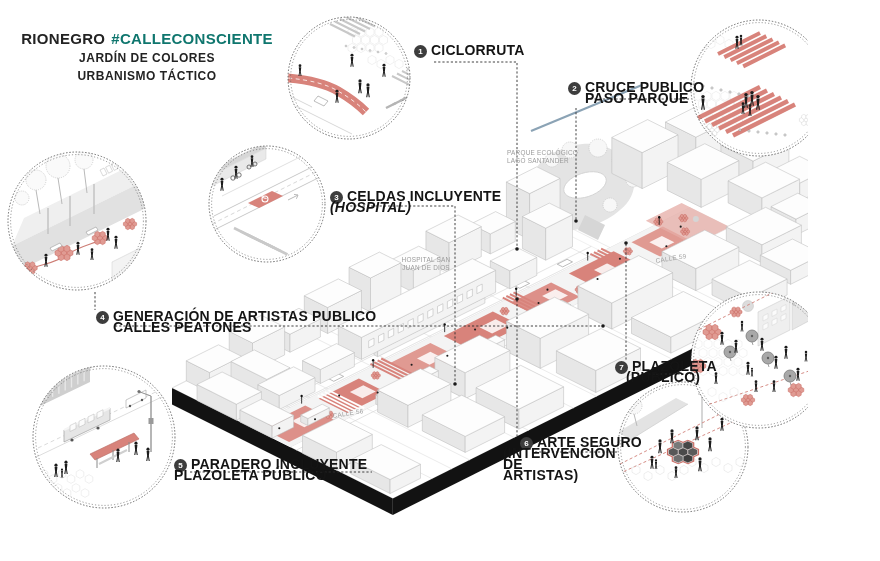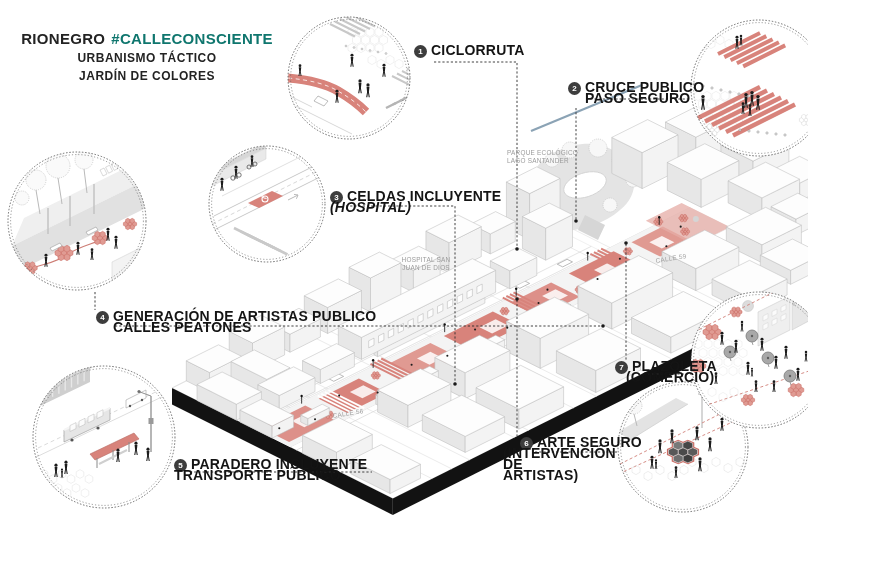--- a/index.html
+++ b/index.html
@@ -1030,34 +1030,34 @@
       </g>
       <circle cx="759" cy="360" r="68" fill="none" stroke="#4a4a4a" stroke-width="0.8" stroke-dasharray="1.5 1.7"></circle>
       <circle cx="759" cy="360" r="65.4" fill="none" stroke="#555" stroke-width="0.6" stroke-dasharray="1.2 2"></circle>
     </svg>
 
   <div class="abs title">
     <div class="t1">
       <span>RIONEGRO</span>
       <span class="hash">#CALLECONSCIENTE</span>
     </div>
+    <div class="t2">JARDÍN DE COLORES</div>
     <div class="t2">URBANISMO TÁCTICO</div>
-    <div class="t2">JARDÍN DE COLORES</div>
   </div>
 
   <div class="abs callout" style="left:414px;top:45px;">
     <span class="badge">1</span>
     <span class="ctext"><span class="l1">CICLORRUTA</span></span>
   </div>
 
   <div class="abs callout" style="left:568px;top:82px;">
     <span class="badge">2</span>
     <span class="ctext">
       <div class="l1">CRUCE PUBLICO</div>
-      <div class="l2">PASO SEGURO</div>
+      <div class="l2">PASO PARQUE</div>
     </span>
   </div>
 
   <div class="abs callout" style="left:330px;top:191px;">
     <span class="badge">3</span>
     <span class="ctext">
       <div class="l1">CELDAS INCLUYENTE</div>
       <div class="l2" style="margin-left:-17px;font-style:italic;">(HOSPITAL)</div>
     </span>
   </div>
@@ -1067,37 +1067,37 @@
     <span class="ctext">
       <div class="l1">GENERACIÓN DE ARTISTAS PUBLICO</div>
       <div class="l2">CALLES PEATONES</div>
     </span>
   </div>
 
   <div class="abs callout" style="left:174px;top:459px;">
     <span class="badge">5</span>
     <span class="ctext">
       <div class="l1">PARADERO INCLUYENTE</div>
-      <div class="l2" style="margin-left:-17px;">TRANSPORTE PÚBLICO</div>
+      <div class="l2" style="margin-left:-17px;">PLAZOLETA PÚBLICO</div>
     </span>
   </div>
 
   <div class="abs callout" style="left:520px;top:437px;">
     <span class="badge">6</span>
     <span class="ctext">
       <div class="l1">ARTE SEGURO</div>
       <div class="l2 wrap" style="margin-left:-34px;width:92px;">(INTERVENCIÓN DE ARTISTAS)</div>
     </span>
   </div>
 
   <div class="abs callout" style="left:615px;top:361px;">
     <span class="badge">7</span>
     <span class="ctext">
       <div class="l1">PLAZOLETA</div>
-      <div class="l2" style="margin-left:-6px;">(COMERCIO)</div>
+      <div class="l2" style="margin-left:-6px;">(PUBLICO)</div>
     </span>
   </div>
 
   <div class="abs maplabel" style="left:507px;top:149px;">
     <div>PARQUE ECOLÓGICO</div>
     <div>LAGO SANTANDER</div>
   </div>
   <div class="abs maplabel center" style="left:395px;top:256px;width:62px;">
     <div>HOSPITAL SAN</div>
     <div>JUAN DE DIOS</div>

